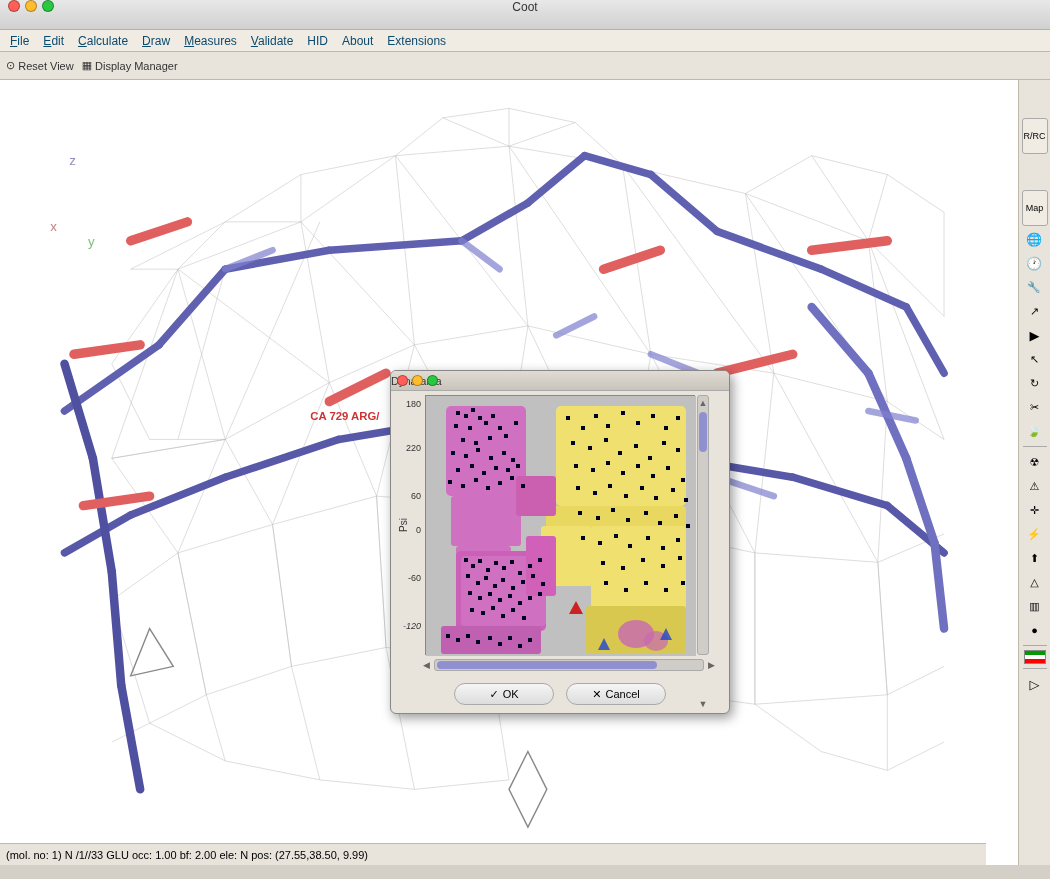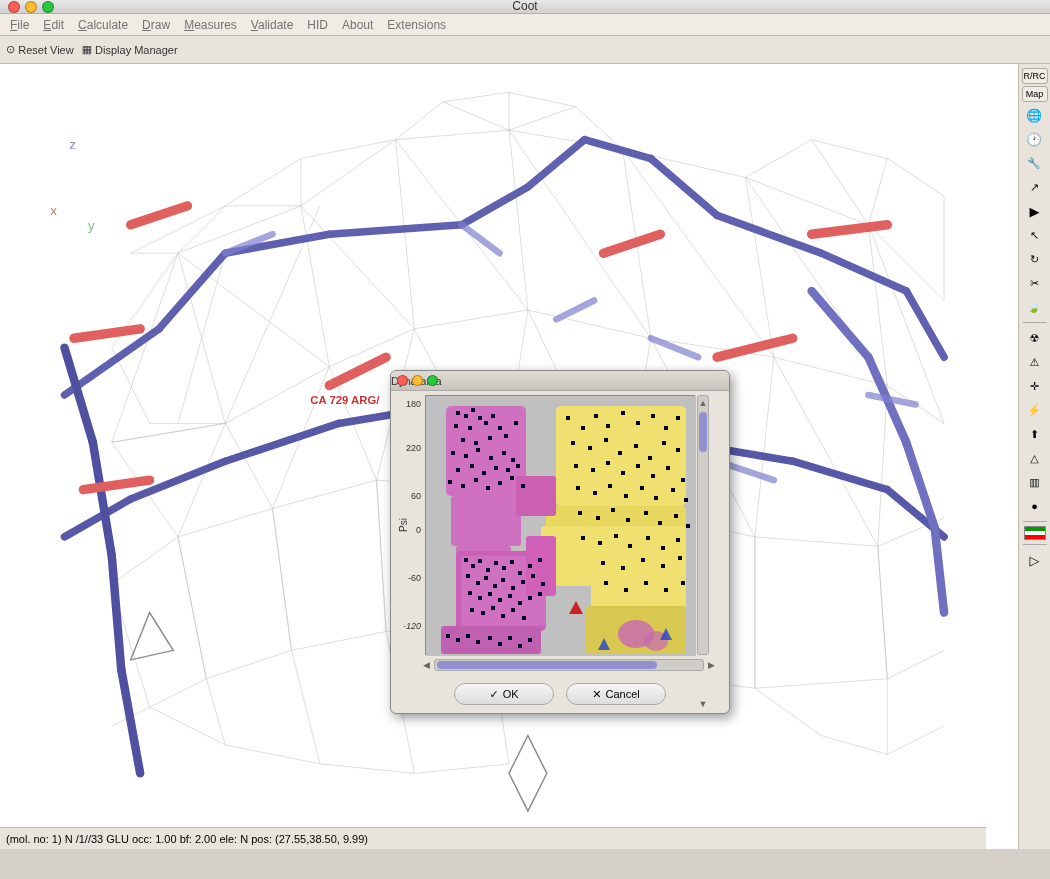--- a/index.html
+++ b/index.html
@@ -10,23 +10,23 @@
       font-family: 'Helvetica Neue', Helvetica, Arial, sans-serif;
       font-size: 12px;
       overflow: hidden;
       position: relative;
     }
 
     
     .title-bar {
       background: linear-gradient(to bottom, #e8e8e8, #d0d0d0);
       border-bottom: 1px solid #b0b0b0;
-      height: 14px;
-      display: flex;
-      align-items: flex-end;
+      height: 30px;
+      display: flex;
+      align-items: flex-start;
       justify-content: center;
       position: relative;
     }
     .title-bar-buttons {
       position: absolute;
       left: 8px;
       display: flex;
       gap: 5px;
       align-items: center;
     }
@@ -46,21 +46,21 @@
       border-bottom: 1px solid #c0b8a8;
       height: 22px;
       display: flex;
       align-items: center;
       padding: 0 4px;
       gap: 2px;
     }
     .menu-item {
       padding: 2px 6px;
       font-size: 12px;
-      color: #737373;
+      color: #0c4a6e;
       cursor: pointer;
       border-radius: 3px;
     }
 
     
     .toolbar {
       background: #e8e4dc;
       border-bottom: 1px solid #c0b8a8;
       height: 28px;
       display: flex;
@@ -99,31 +99,32 @@
       background: #e8e4dc;
       border-left: 1px solid #c0b8a8;
       display: flex;
       flex-direction: column;
       align-items: center;
       padding: 4px 2px;
       gap: 2px;
     }
     .rt-btn {
       width: 26px;
-      height: 16px;
+      height: 36px;
       background: #f0ece4;
       border: 1px solid #aaa;
       border-radius: 3px;
       font-size: 9px;
       text-align: center;
       cursor: pointer;
       display: flex;
       align-items: center;
       justify-content: center;
       line-height: 1;
+      margin-top: 34px;
     }
     .rt-icon {
       width: 22px;
       height: 22px;
       display: flex;
       align-items: center;
       justify-content: center;
       cursor: pointer;
       font-size: 13px;
     }

